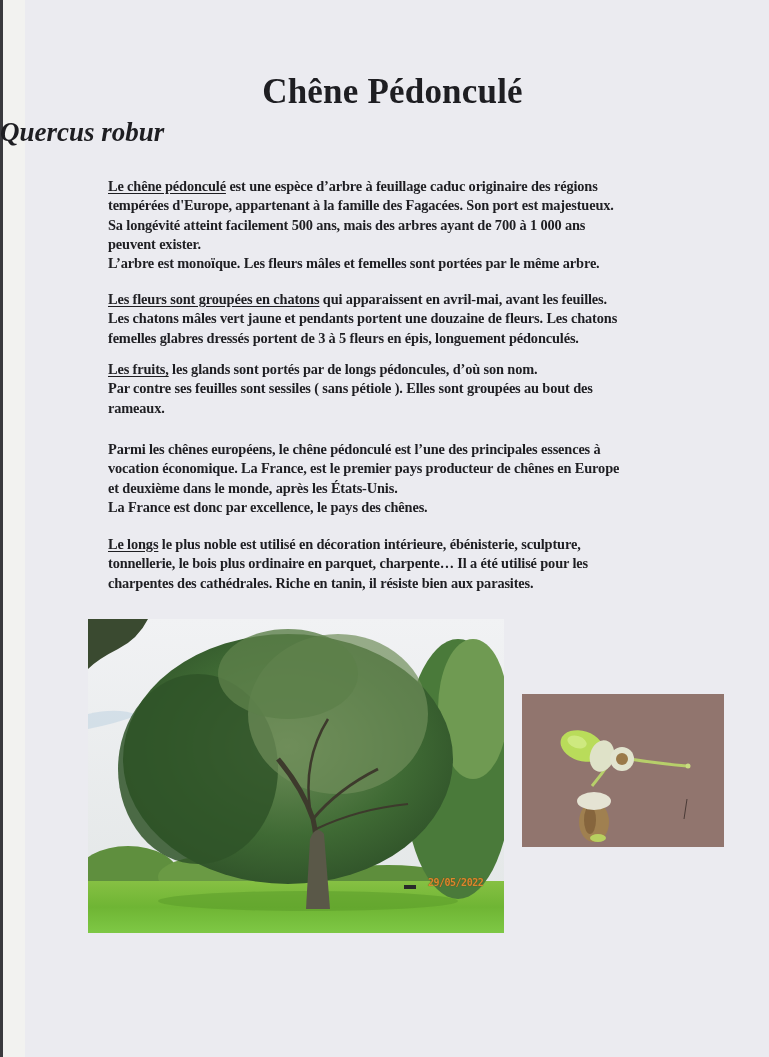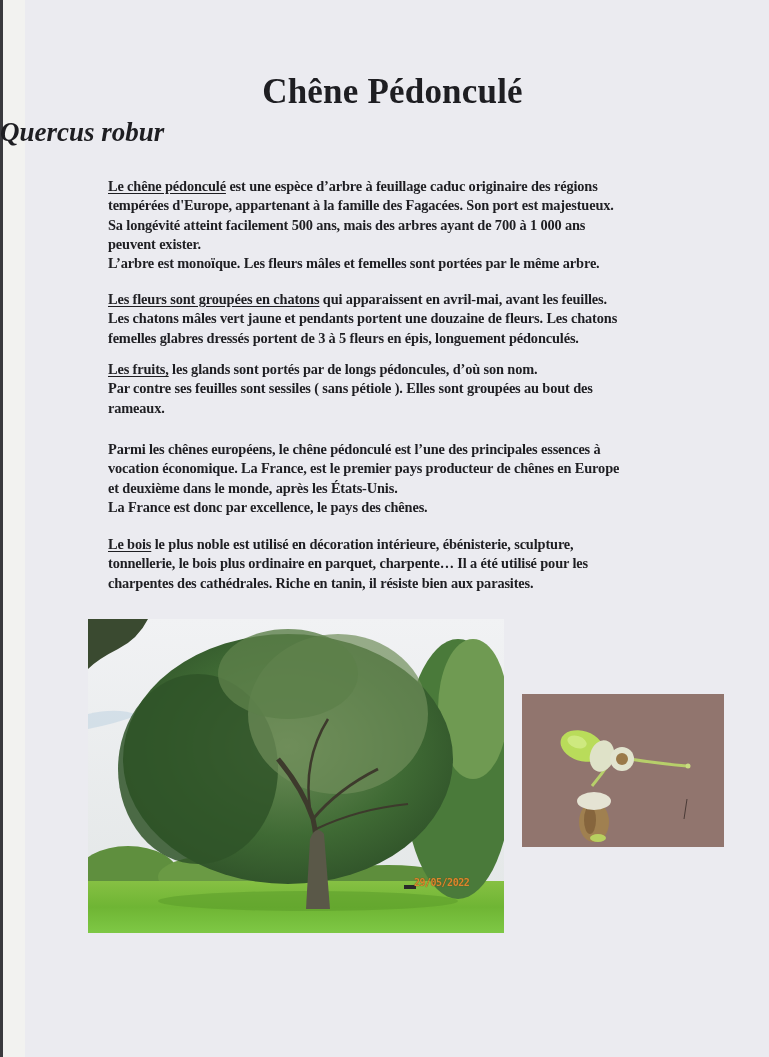--- a/index.html
+++ b/index.html
@@ -78,21 +78,21 @@
     }
     .photo-acorn {
       position: absolute;
       left: 522px; top: 694px;
       width: 202px; height: 153px;
       overflow: hidden;
       background: #8e726b;
     }
     .date-stamp {
       position: absolute;
-      left: 326px; top: 258px;
+      left: 340px; top: 258px;
       font-family: "DejaVu Sans Mono", monospace;
       font-weight: bold;
       font-size: 10px;
       color: #d9892e;
       letter-spacing: -0.5px;
       text-shadow: 0 0 1px #6a3a10;
     }
   </style>
 </head>
 <body>
@@ -124,21 +124,21 @@
 </p>
 
 <p class="para" id="p4">
   <span class="line">Parmi les chênes européens, le chêne pédonculé est l’une des principales essences à</span>
   <span class="line">vocation économique. La France, est le premier pays producteur de chênes en Europe</span>
   <span class="line">et deuxième dans le monde, après les États-Unis.</span>
   <span class="line">La France est donc par excellence, le pays des chênes.</span>
 </p>
 
 <p class="para" id="p5">
-  <span class="line"><span class="lead">Le bois</span><span> le plus noble est utilisé en décoration intérieure, ébénisterie, sculpture,</span></span>
+  <span class="line"><span class="lead">Le longs</span><span> le plus noble est utilisé en décoration intérieure, ébénisterie, sculpture,</span></span>
   <span class="line">tonnellerie, le bois plus ordinaire en parquet, charpente… Il a été utilisé pour les</span>
   <span class="line">charpentes des cathédrales. Riche en tanin, il résiste bien aux parasites.</span>
 </p>
 
 <div class="photo-tree">
   <svg width="416" height="314" viewBox="0 0 416 314">
     <defs>
       <linearGradient id="sky" x1="0" y1="0" x2="0" y2="1">
         <stop offset="0" stop-color="#f1f2f4"></stop>
         <stop offset="1" stop-color="#e2e6e6"></stop>

